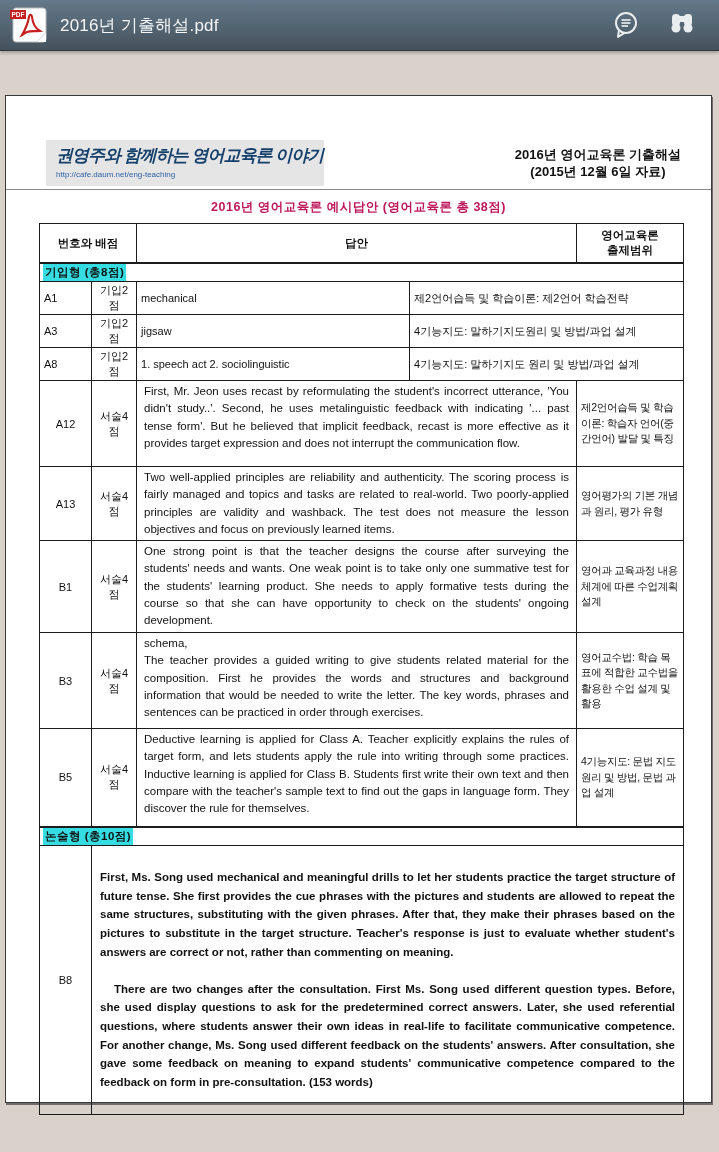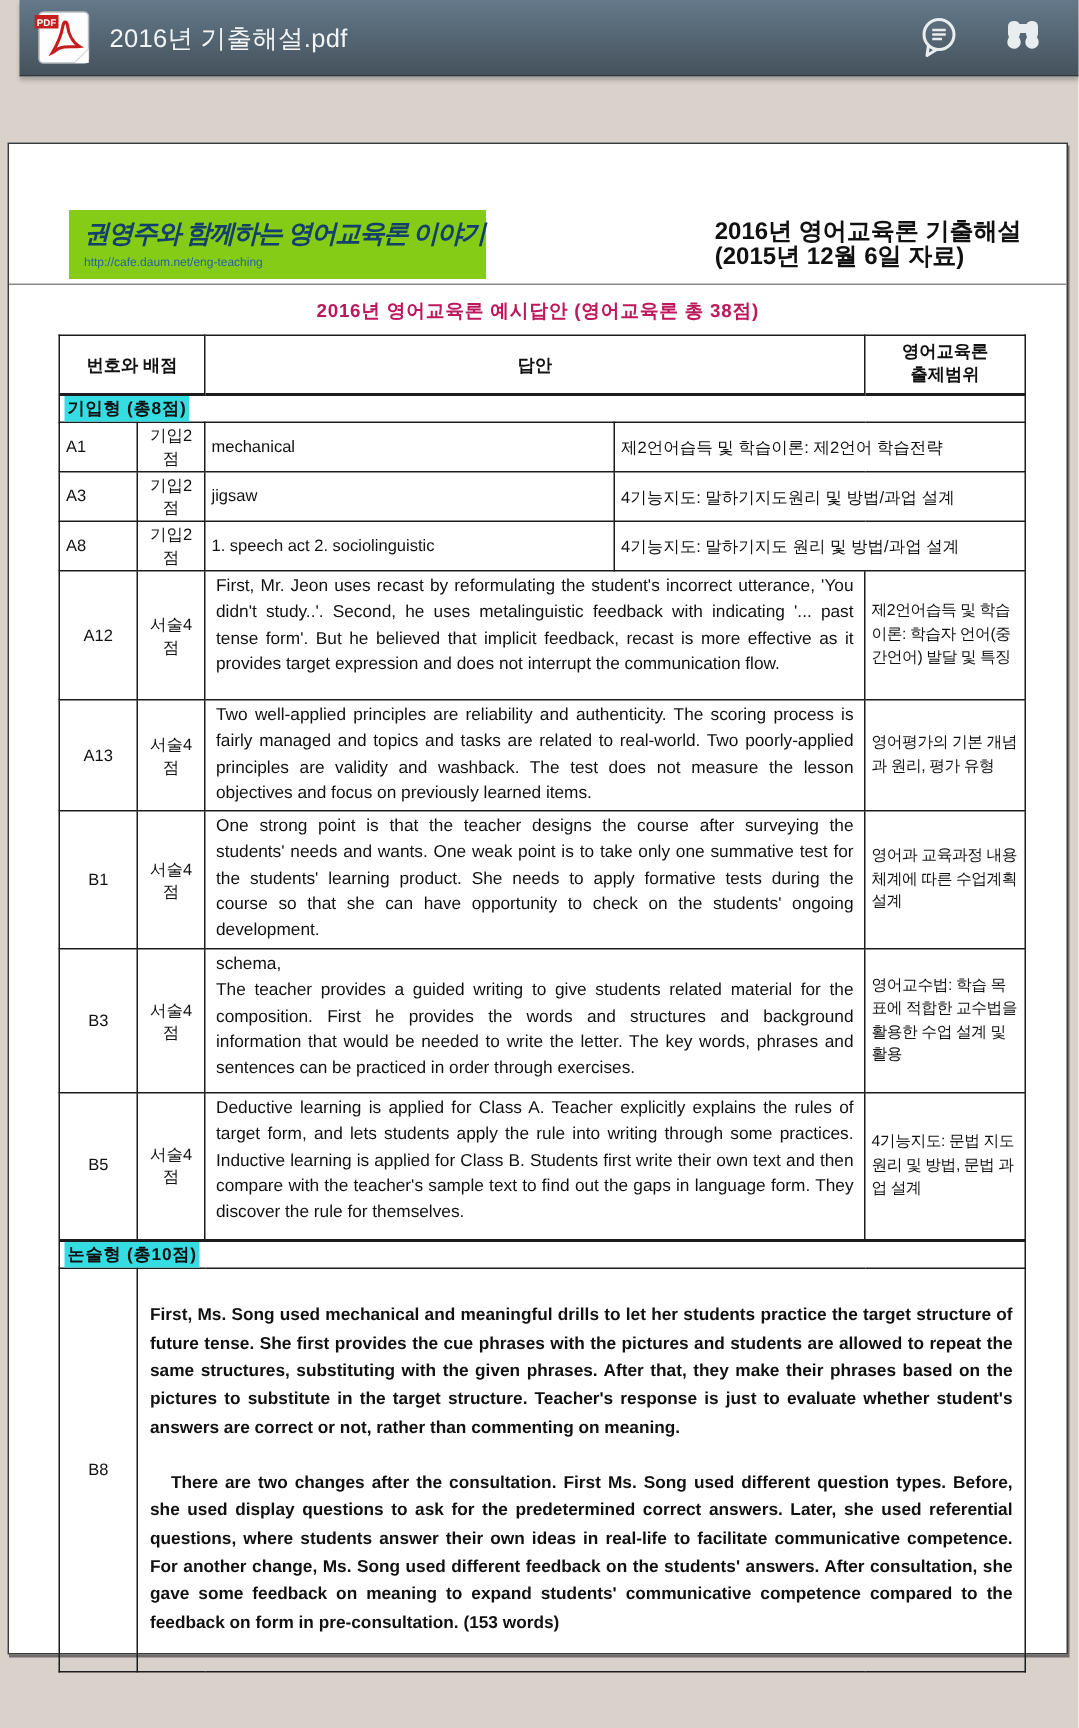--- a/index.html
+++ b/index.html
@@ -10,21 +10,21 @@
     position:relative;
     overflow:hidden;
   }
   
   .appbar{
     height:50px;
     background:linear-gradient(#64798a,#45525c);
     border-bottom:1px solid #2e383f;
     display:flex;align-items:center;justify-content:space-between;
     box-shadow:0 2px 3px rgba(0,0,0,.25);
-    position:relative;z-index:5;margin-left:13px;
+    position:relative;z-index:5;
   }
   .appbar-left{display:flex;align-items:center;gap:12px;padding-left:10px;}
   .pdficon{width:38px;height:38px;display:inline-block;position:relative;}
   .apptitle{color:#f2f5f7;font-size:17px;letter-spacing:.2px;}
   .appbar-actions{display:flex;align-items:center;gap:26px;padding-right:22px;}
   .iconbtn{background:none;border:none;padding:0;cursor:pointer;width:30px;height:30px;}
   
   .canvas{position:absolute;top:50px;left:0;right:0;bottom:0;}
   .page{
     position:absolute;left:5px;top:45px;width:707px;height:1008px;
@@ -32,30 +32,30 @@
     border:1px solid #3a3a3a;
     box-shadow:1px 2px 0 rgba(40,40,40,.6);
     box-sizing:border-box;
   }
   
   .page-head{
     display:flex;justify-content:space-between;align-items:flex-start;
     margin:44px 30px 0 40px;
   }
   .logo-box{
-    background:#84cc16;
+    background:#e5e5e5;
     width:278px;height:46px;
     padding:2px 8px 0 10px;box-sizing:border-box;
   }
   .logo-title{
     color:#15406b;font-size:17px;font-weight:bold;font-style:italic;
     white-space:nowrap;letter-spacing:-1px;line-height:28px;
   }
   .logo-url{color:#2b5fa8;font-size:8px;line-height:9px;}
-  .head-right{text-align:left;font-size:16px;font-weight:bold;color:#111;line-height:17px;padding-top:6px;}
+  .head-right{text-align:center;font-size:13px;font-weight:bold;color:#111;line-height:17px;padding-top:6px;}
   .head-rule{border:none;border-top:1.5px solid #8a8a8a;margin:3px 0 0 0;}
   .doc-title{
     text-align:center;font-size:12.5px;font-weight:bold;color:#be185d;
     margin-top:9px;letter-spacing:.5px;
   }
   
   table.anskey{
     border-collapse:collapse;table-layout:fixed;
     margin:7px 0 0 33px;width:644px;
     font-size:11px;color:#111;

